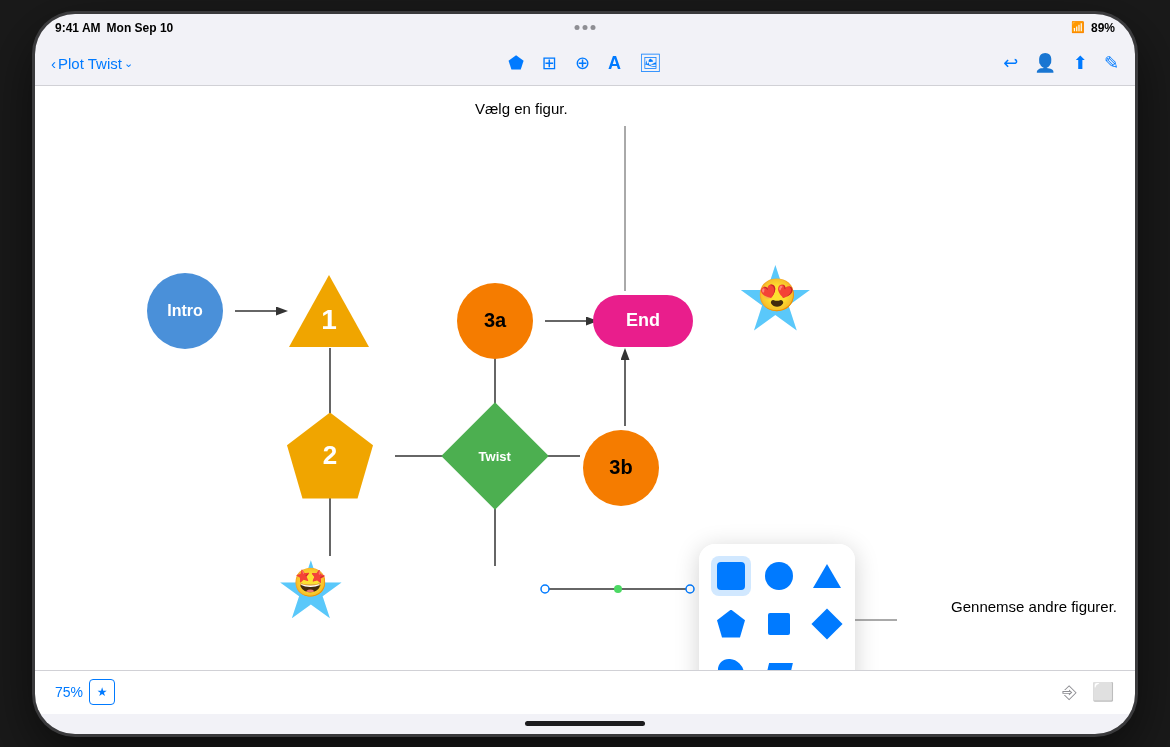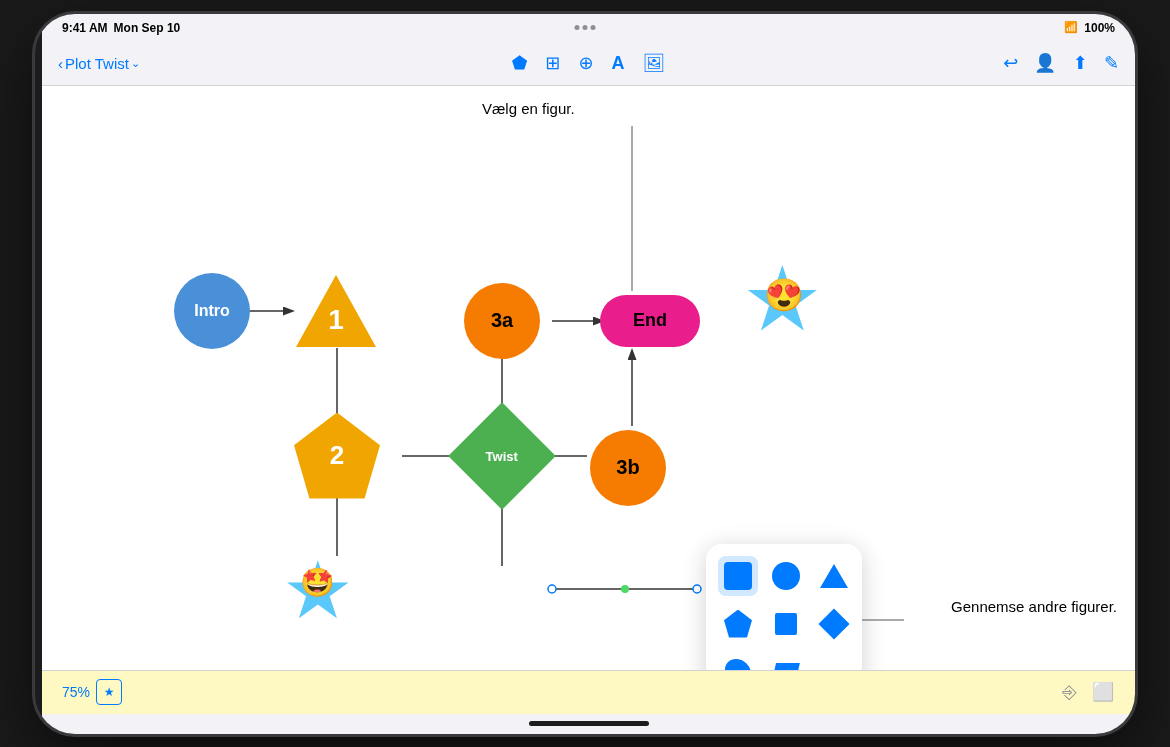--- a/index.html
+++ b/index.html
@@ -16,21 +16,20 @@
     .ipad-frame {
       width: 1100px;
       height: 720px;
       background: #1c1c1e;
       border-radius: 40px;
       box-shadow: 0 0 0 3px #3a3a3c, 0 20px 60px rgba(0,0,0,0.6);
       overflow: hidden;
       position: relative;
       display: flex;
       flex-direction: column;
-      padding-left: 7px;
     }
     .status-bar {
       background: #f2f2f7;
       height: 28px;
       display: flex;
       align-items: center;
       justify-content: space-between;
       padding: 0 20px;
       font-size: 12px;
       font-weight: 600;
@@ -82,21 +81,21 @@
       background: #4caf50;
       color: white;
       transform: rotate(45deg);
     }
     .shape-diamond span {
       transform: rotate(-45deg);
       display: block;
     }
     .shape-pill {
       background: #e91e8c;
-      color: #000000;
+      color: #ffffff;
       border-radius: 30px;
       font-size: 18px;
     }
     .shape-orange-circle {
       border-radius: 50%;
       background: #f57c00;
       color: #000000;
       font-size: 20px;
       font-weight: 700;
     }
@@ -125,21 +124,21 @@
     .sp-square { width: 28px; height: 28px; background: #007aff; border-radius: 4px; }
     .sp-circle { width: 28px; height: 28px; background: #007aff; border-radius: 50%; }
     .sp-triangle { width: 0; height: 0; border-left: 14px solid transparent; border-right: 14px solid transparent; border-bottom: 24px solid #007aff; }
     .sp-pentagon { width: 28px; height: 28px; background: #007aff; clip-path: polygon(50% 0%, 100% 38%, 82% 100%, 18% 100%, 0% 38%); }
     .sp-square2 { width: 22px; height: 22px; background: #007aff; border-radius: 2px; }
     .sp-diamond { width: 22px; height: 22px; background: #007aff; transform: rotate(45deg); }
     .sp-teardrop { width: 24px; height: 28px; background: #007aff; border-radius: 50% 50% 50% 0; transform: rotate(-45deg); }
     .sp-para { width: 28px; height: 18px; background: #007aff; clip-path: polygon(15% 0%, 100% 0%, 85% 100%, 0% 100%); }
     .sp-more { font-size: 18px; color: #8e8e93; letter-spacing: 1px; }
     .bottom-bar {
-      background: #fef9c3;
+      background: #ffffff;
       height: 44px;
       border-top: 1px solid #d1d1d6;
       display: flex;
       align-items: center;
       justify-content: space-between;
       padding: 0 20px;
     }
     .zoom-indicator { display: flex; align-items: center; gap: 6px; }
     .zoom-text { font-size: 14px; font-weight: 500; color: #007aff; }
     .zoom-icon { width: 26px; height: 26px; border: 1.5px solid #007aff; border-radius: 4px; display: flex; align-items: center; justify-content: center; font-size: 12px; color: #007aff; }
@@ -165,21 +164,21 @@
       <span>9:41 AM</span>
       <span>Mon Sep 10</span>
     </div>
     <div style="display:flex;gap:3px;position:absolute;left:50%;transform:translateX(-50%);">
       <span style="width:5px;height:5px;background:#8e8e93;border-radius:50%;display:inline-block;"></span>
       <span style="width:5px;height:5px;background:#8e8e93;border-radius:50%;display:inline-block;"></span>
       <span style="width:5px;height:5px;background:#8e8e93;border-radius:50%;display:inline-block;"></span>
     </div>
     <div class="status-right">
       <span class="wifi-icon">📶</span>
-      <span>100%</span>
+      <span>89%</span>
     </div>
   </div>
 
   <div class="toolbar">
     <div class="toolbar-left">
       <div class="back-btn">
         <span>‹</span>
         <span>Plot Twist</span>
         <span style="font-size:11px;">⌄</span>
       </div>
@@ -227,21 +226,21 @@
 
       <line x1="295" y1="410" x2="295" y2="470" stroke="#333" stroke-width="1.5"></line>
 
       <defs>
         <marker id="arrow" markerWidth="8" markerHeight="8" refX="6" refY="3" orient="auto">
           <path d="M0,0 L0,6 L8,3 z" fill="#333"></path>
         </marker>
       </defs>
     </svg>
 
-    <div class="shape shape-circle" style="width:76px;height:76px;left:132px;top:187px;font-size:16px;">
+    <div class="shape shape-circle" style="width:76px;height:76px;left:112px;top:187px;font-size:16px;">
       <span>Intro</span>
     </div>
 
     <div style="position:absolute;left:250px;top:185px;width:88px;height:80px;">
       <svg viewBox="0 0 88 80" width="88" height="80">
         <polygon points="44,4 84,76 4,76" fill="#f0a500"></polygon>
         <text x="44" y="58" text-anchor="middle" font-size="28" font-weight="800" fill="white" font-family="-apple-system,sans-serif">1</text>
       </svg>
     </div>
 

